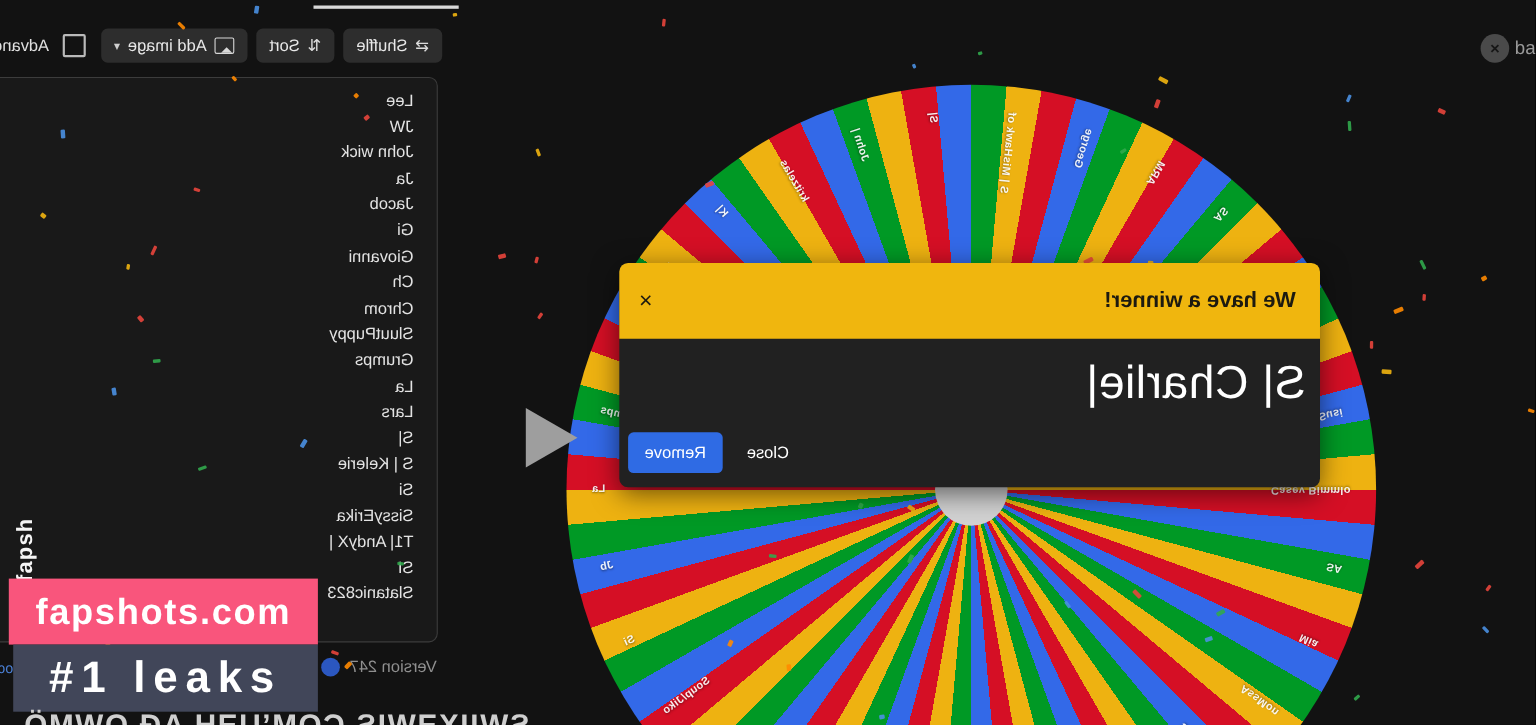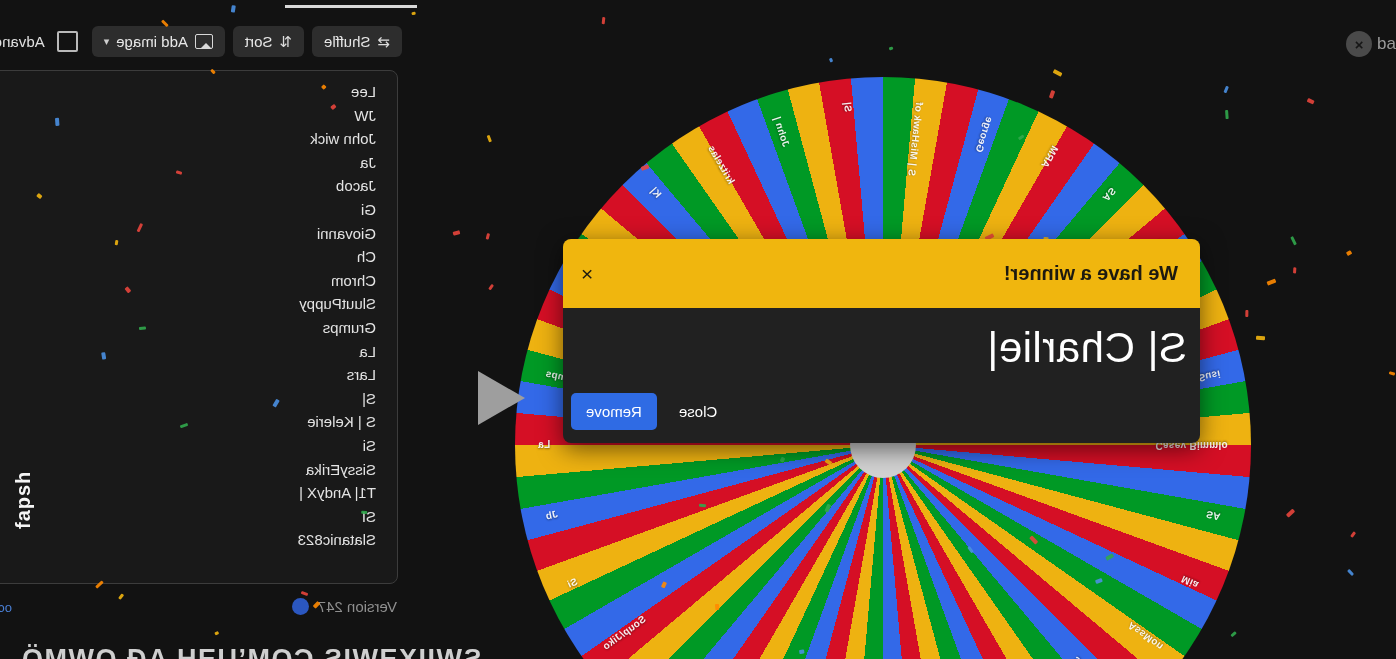--- a/index.html
+++ b/index.html
@@ -254,16 +254,18 @@
       <div class="dlg-actions">
         <button class="btn-close">Close</button>
         <button class="btn-remove" style="background: rgb(47, 107, 228);">Remove</button>
       </div>
     </div>
 
   </div>
 
   <div class="wm">
     <div class="wm-vert">fapsh</div>
+    <div class="wm-site" style="background: rgb(249, 85, 124);">fapshots.com</div>
+    <div class="wm-tag" style="background: rgb(65, 70, 89);">#1 leaks</div>
     <div class="wm-bottom">ÖMWO ĐA HEU’MOƆ ƧIWEXIIWƧ</div>
   </div>
 
 </div>
 
 </body></html>

